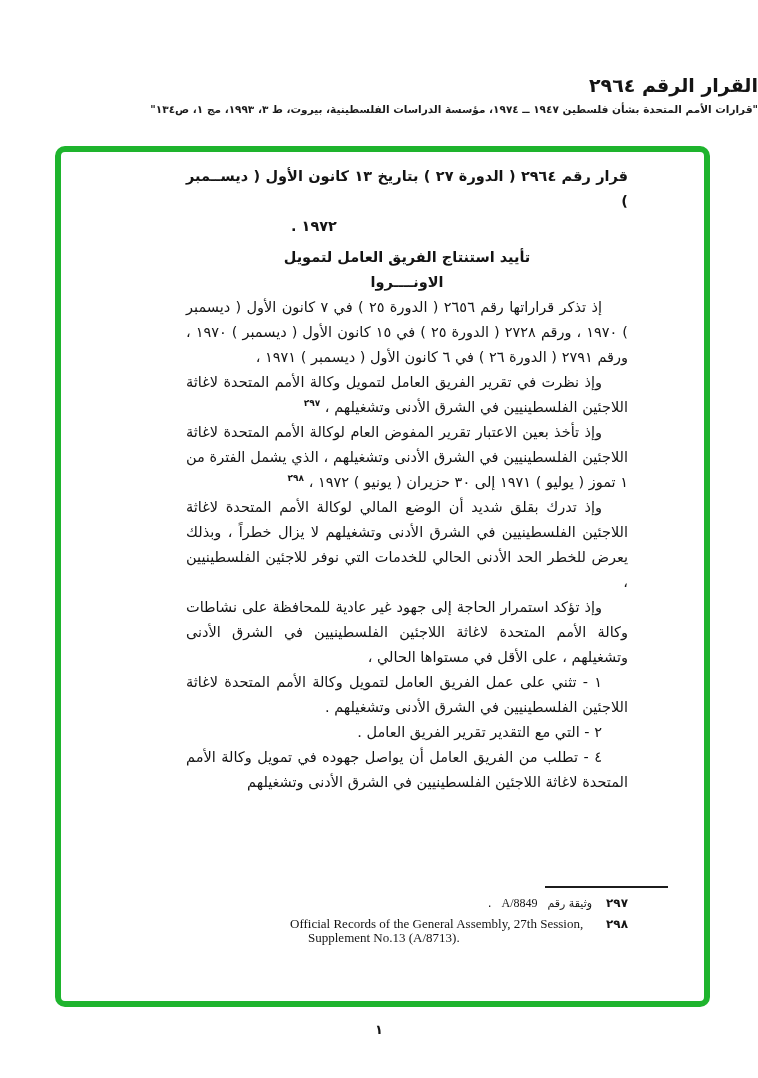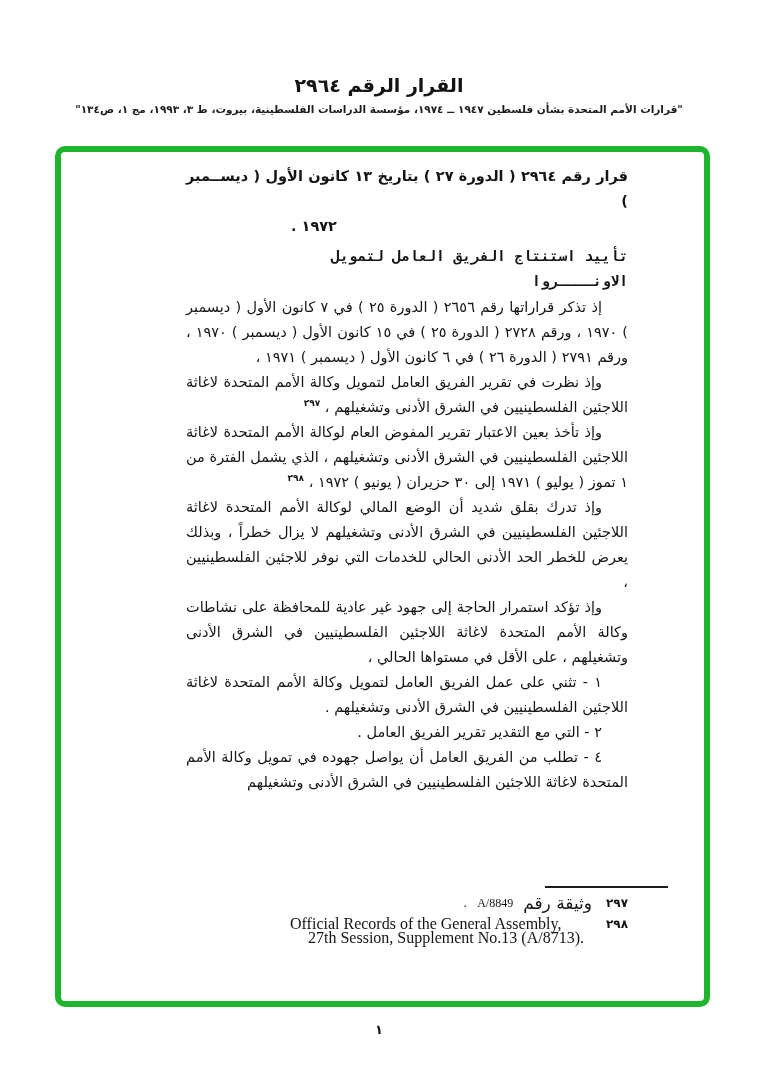--- a/index.html
+++ b/index.html
@@ -9,21 +9,20 @@
     position: relative;
     font-family: "DejaVu Sans", sans-serif;
     color: #141414;
     overflow: hidden;
   }
 
   
   .doc-header {
     position: absolute;
     top: 74px; left: 0; width: 758px;
-    text-align: center;
     direction: rtl;
   }
   .doc-title {
     font-size: 19px;
     font-weight: bold;
     letter-spacing: 0.5px;
   }
   .doc-source {
     margin-top: 7px;
     font-size: 10.5px;
@@ -55,23 +54,22 @@
   .res-heading { font-weight: bold; }
   .res-heading .year-line {
     display: block;
     text-align: right;
     padding-left: 105px;
     text-align: left;
     direction: rtl;
   }
   .res-subject {
     margin-top: 6px;
-    text-align: right;
-    font-weight: bold;
-    font-family: Liberation Mono, monospace;
+    text-align: center;
+    font-weight: bold;
   }
   .res-subject div { line-height: 25px; }
   .opening {
     margin-top: 14px;
     font-weight: bold;
     text-indent: 26px;
   }
   p.para {
     text-indent: 26px;
     text-align: justify;
@@ -104,38 +102,38 @@
     align-items: flex-start;
     margin-bottom: 6px;
   }
   .fn-num {
     font-weight: bold;
     font-size: 12px;
     margin-left: 14px;
     line-height: 15px;
   }
   .fn-text-ar {
-    font-size: 17px;
+    font-size: 11px;
     line-height: 15px;
     text-align: right;
   }
   .fn-doc {
     direction: ltr;
     unicode-bidi: embed;
     font-family: "Liberation Serif", serif;
     font-size: 12px;
     margin: 0 10px;
     line-height: 15px;
   }
   .fn-period { font-size: 12px; line-height: 15px; }
   .fn-text-en {
     direction: ltr;
     unicode-bidi: embed;
     font-family: "Liberation Serif", serif;
-    font-size: 16px;
+    font-size: 13px;
     line-height: 14px;
     width: 302px;
     text-align: left;
     padding-left: 18px;
     text-indent: -18px;
   }
 
   
   .page-number {
     position: absolute;

